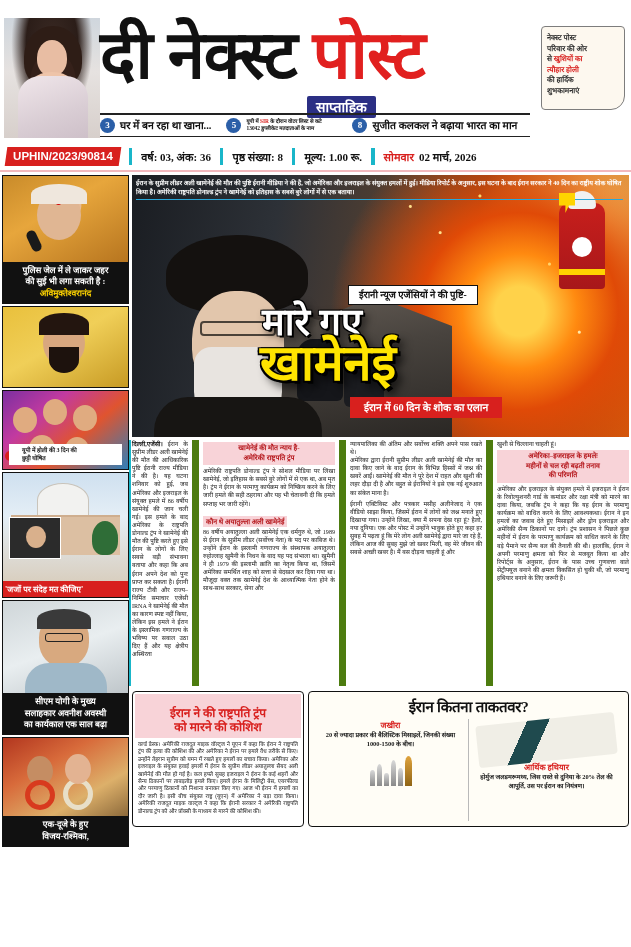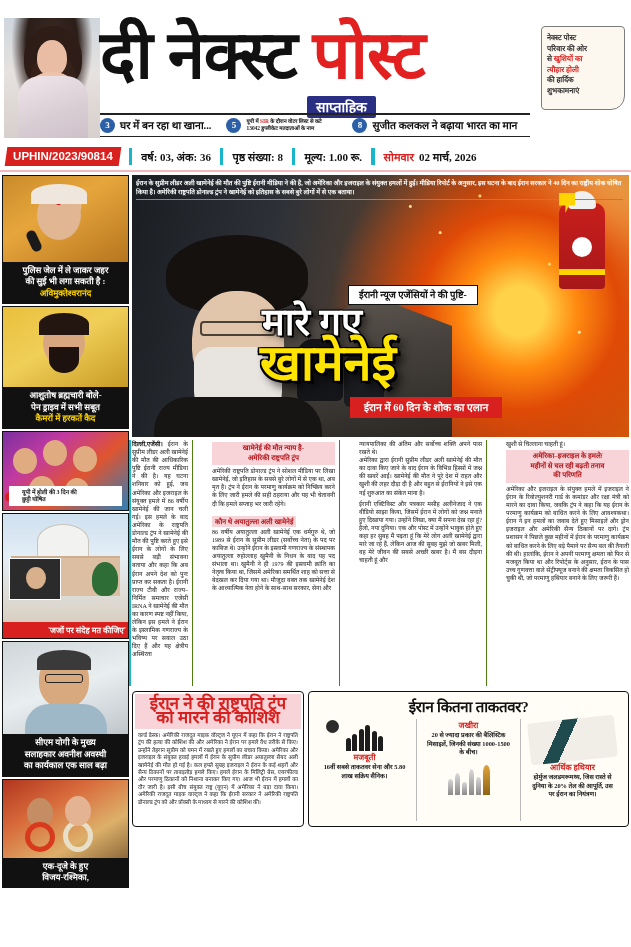--- a/index.html
+++ b/index.html
@@ -145,21 +145,21 @@
   .kiddot{position:absolute;left:2px;bottom:8px;width:10px;height:10px;border-radius:50%;background:#d8201e;}
 
   .ph-sc { height:108px; position:relative; background:linear-gradient(180deg,#cfe0ef 0%, #e4eef6 40%, #d9cfc0 100%); }
   .ph-sc .dome{position:absolute;left:34px;top:10px;width:52px;height:34px;border-radius:50% 50% 0 0;background:#f2f2f0;border:1px solid #c9c4bb;}
   .ph-sc .bldg{position:absolute;left:8px;top:42px;right:8px;height:40px;background:#dcbfa2;border-top:2px solid #cfae8e;}
   .ph-sc .tree{position:absolute;right:10px;top:48px;width:26px;height:34px;border-radius:50% 50% 40% 40%;background:#2f6d37;}
   .ph-sc .inset{position:absolute;left:6px;top:44px;width:52px;height:42px;background:#2b2b2b;border:1px solid #fff;}
   .ph-sc .inset::after{content:"";position:absolute;left:16px;top:8px;width:20px;height:22px;border-radius:50%;background:#d9b08c;}
   .sc-red {
     background:#d8201e; color:#fff; font-size:8px; font-weight:bold;
-    text-align:right; padding:2px 2px 3px; font-family:"Liberation Serif", serif;
+    text-align:left; padding:2px 2px 3px; font-family:"Liberation Serif", serif;
   }
 
   .ph-man { height:92px; background:linear-gradient(160deg,#cfd6d9 0%, #e9eef0 50%, #bfc6ca 100%); }
   .ph-man::before{content:"";position:absolute;left:36px;top:12px;width:50px;height:54px;border-radius:46%;background:#d8a97f;}
   .ph-man::after{content:"";position:absolute;left:22px;top:62px;width:82px;height:32px;background:#9fb8c8;border-radius:24px 24px 0 0;}
   .ph-man .gl{position:absolute;left:42px;top:32px;width:38px;height:9px;border:1.6px solid #222;border-radius:3px;}
   .ph-man .hr{position:absolute;left:34px;top:8px;width:54px;height:20px;border-radius:50% 50% 0 0;background:#3a3a3a;}
 
   .ph-wed { height:78px; background:linear-gradient(150deg,#b2361f 0%, #d86b3b 35%, #ddb06a 70%, #8d6a3b 100%); }
   .ph-wed::before{content:"";position:absolute;left:24px;top:18px;width:26px;height:30px;border-radius:50%;background:#c58d63;}
@@ -259,21 +259,21 @@
   }
   .hero-strap {
     position:absolute; left:218px; top:222px; z-index:8;
     background:#d8201e; color:#fff; font-size:10.4px; font-weight:bold;
     padding:3px 14px 4px; font-family:"Liberation Serif", serif; white-space:nowrap;
   }
 
   
   .arts { display:flex; gap:4px; height:246px; }
   .artcol { flex:1 1 0; min-width:0; position:relative; }
-  .artcol + .artcol { border-left:1px solid #4d7c0f; padding-left:19px; }
+  .artcol + .artcol { border-left:7px solid #4d7c0f; padding-left:4px; }
   .col1 { max-width:56px; }
   .dateline { font-weight:bold; color:#111; }
   .ptext {
     font-size:6.1px; line-height:8.1px; color:#161616; text-align:justify;
     font-family:"Liberation Serif", serif;
   }
   .subhead {
     background:#f8d3d8; color:#b5161b; font-weight:bold; text-align:center;
     font-size:7px; line-height:9.6px; padding:2px 2px 2px; margin:2px 0 2px;
     font-family:"Liberation Serif", serif;
@@ -283,21 +283,21 @@
     font-size:7px; padding:1px 3px; display:inline-block;
     font-family:"Liberation Serif", serif;
   }
   .cyan-rule { position:absolute; left:-3px; top:0; width:2.4px; height:100%; background:#19b6c9; }
 
   
   .lowerbox { display:flex; gap:4px; height:136px; margin-top:2px; }
   .box-a { flex:0 0 172px; border:1.2px solid #111; border-radius:4px; background:#fff; padding:2px; position:relative; }
   .box-a-title {
     background:#f8d3d8; color:#d8201e; font-weight:bold; text-align:center;
-    font-size:17px; line-height:14px; padding:3px 2px 4px;
+    font-size:12px; line-height:14px; padding:12px 2px 4px;
     font-family:"Liberation Serif", serif;
   }
   .box-a-body { font-size:5.6px; line-height:7.4px; text-align:justify; padding:3px 3px 0; font-family:"Liberation Serif", serif; color:#181818; }
 
   .box-b { flex:1 1 auto; border:1.2px solid #111; border-radius:4px; background:#fffdf6; position:relative; padding:2px; }
   .box-b-title {
     text-align:center; font-size:15px; font-weight:bold; color:#111;
     font-family:"Liberation Serif", serif; padding:2px 0 1px; letter-spacing:-0.3px;
   }
   .bb-grid { display:flex; height:104px; padding:2px 2px 0; }
@@ -414,25 +414,20 @@
           <div>पुलिस जेल में ले जाकर जहर</div>
           <div>की सुई भी लगा सकती है :</div>
           <div class="y">अविमुक्तेश्वरानंद</div>
         </div>
       </div>
 
       <div class="lcard">
         <div class="ph ph-sadhu2">
             <div class="beard"></div>
           </div>
-        <div class="lcap">
-          <div>आशुतोष ब्रह्मचारी बोले-</div>
-          <div>पेन ड्राइव में सभी सबूत</div>
-          <div class="y">कैमरों में हरकतें कैद</div>
-        </div>
       </div>
 
       <div class="lcard">
         <div class="ph ph-kids">
           <div class="k k1"></div>
             <div class="k k2"></div>
             <div class="k k3"></div>
             <div class="k k4"></div>
             <div class="k k5"></div>
           <div class="kiddot"></div>
@@ -548,33 +543,20 @@
             <span>ईरान ने की राष्ट्रपति ट्रंप</span><br>
             <span>को मारने की कोशिश</span>
           </div>
           <div class="box-a-body">वर्ल्ड डेस्क। अमेरिकी राजदूत माइक वॉल्ट्ज ने यूएन में कहा कि ईरान ने राष्ट्रपति ट्रंप की हत्या की कोशिश की और अमेरिका ने ईरान पर हमले वैध तरीके से किए। उन्होंने तेहरान सुप्रीम को यमन में रखते हुए हमलों का बचाव किया। अमेरिका और इजराइल के संयुक्त हवाई हमलों में ईरान के सुप्रीम लीडर अयातुल्ला सैयद अली खामेनेई की मौत हो गई है। कल हफ्ते सुबह इजराइल ने ईरान के कई शहरों और सैन्य ठिकानों पर ताबड़तोड़ हमले किए। हमले ईरान के मिलिट्री बेस, एयरफील्ड और परमाणु ठिकानों को निशाना बनाकर किए गए। आज भी ईरान में हमलों का दौर जारी है। इसी बीच संयुक्त राष्ट्र (यूएन) में अमेरिका ने बड़ा दावा किया। अमेरिकी राजदूत माइक वाल्ट्ज ने कहा कि ईरानी सरकार ने अमेरिकी राष्ट्रपति डोनाल्ड ट्रंप को और प्रॉक्सी के माध्यम से मारने की कोशिश की।</div>
         </div>
 
         <div class="box-b">
           <div class="box-b-title">ईरान कितना ताकतवर?</div>
           <div class="bb-grid">
 
-            <div class="bb-cell">
-              <div class="icon-people">
-                <div class="globe"></div>
-                <i style="height:13px"></i>
-                  <i style="height:17px"></i>
-                  <i style="height:22px"></i>
-                  <i style="height:26px"></i>
-                  <i style="height:20px"></i>
-                  <i style="height:15px"></i>
-              </div>
-              <div class="bb-h">मजबूती</div>
-              <div class="bb-t">16वीं सबसे ताकतवर सेना और 5.80 लाख सक्रिय सैनिक।</div>
-            </div>
 
             <div class="bb-cell">
               <div class="bb-h">जखीरा</div>
               <div class="bb-t">20 से ज्यादा प्रकार की बैलिस्टिक मिसाइलें, जिनकी संख्या 1000-1500 के बीच।</div>
               <div class="icon-missiles">
                 <i style="height:16px"></i>
                   <i style="height:22px"></i>
                   <i style="height:13px"></i>
                   <i style="height:26px"></i>
                   <i style="height:18px"></i>

